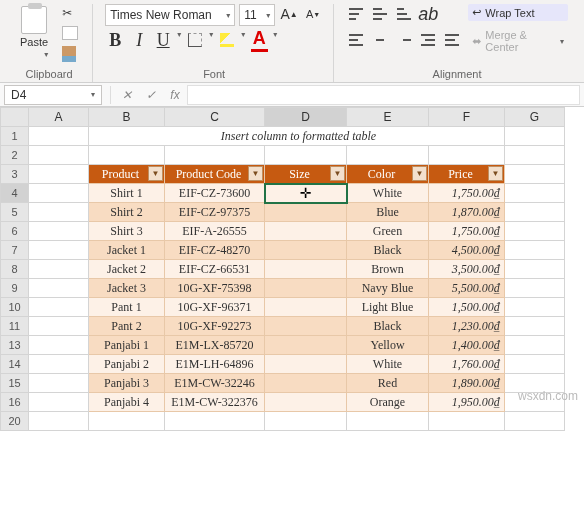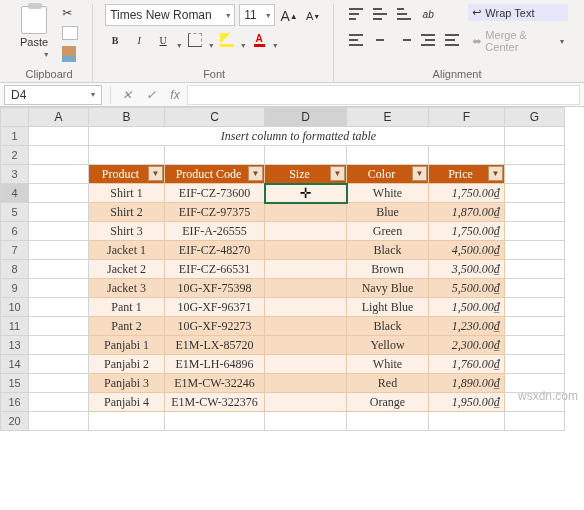--- a/index.html
+++ b/index.html
@@ -5,32 +5,32 @@
 * { box-sizing: border-box; font-family: "Segoe UI", Arial, sans-serif; }
 body { margin: 0; background: #fff; font-size: 12px; color: #333; user-select: none; }
 
 
 .ribbon { background: #f3f2f1; border-bottom: 1px solid #d0d0d0; display: flex; padding: 4px 6px 0; gap: 2px; }
 .rgroup { border-right: 1px solid #d6d6d6; padding: 0 10px 2px; display: flex; flex-direction: column; align-items: center; }
 .rgroup:last-child { border-right: none; }
 .rgroup-body { display: flex; align-items: flex-start; gap: 6px; min-height: 62px; }
 .rgroup-label { font-size: 11px; color: #666; margin-top: 2px; }
 .col { display: flex; flex-direction: column; gap: 2px; }
-.row { display: flex; align-items: flex-end; gap: 4px; }
+.row { display: flex; align-items: flex-start; gap: 4px; }
 .btn { padding: 2px 4px; border-radius: 2px; cursor: pointer; display: flex; align-items: center; gap: 2px; }
 .paste-big { display: flex; flex-direction: column; align-items: center; font-size: 11px; }
 .clip-icon { width: 26px; height: 28px; background: #fff; border: 1px solid #bbb; border-radius: 2px; position: relative; }
 .clip-icon:before { content:""; position:absolute; top:-4px; left:6px; width:14px; height:6px; background:#ccc; border-radius:2px; }
 .mini { width: 16px; height: 14px; border: 1px solid #bbb; background:#fff; }
 .brush { width: 14px; height: 16px; background: linear-gradient(#c96, #c96 60%, #7ac 60%); }
 .combo { border: 1px solid #c8c6c4; background: #fff; height: 22px; display: flex; align-items: center; padding: 0 4px; font-size: 12px; }
 .font-name { width: 130px; }
 .font-size { width: 36px; justify-content: center; }
 .caret { font-size: 8px; color: #666; margin-left: auto; }
-.sq { width: 20px; height: 20px; display:flex; align-items:center; justify-content:center; font-size:10px; cursor:pointer; }
+.sq { width: 20px; height: 20px; display:flex; align-items:center; justify-content:center; font-size:18px; cursor:pointer; }
 .bold { font-weight: bold; font-family: "Times New Roman"; }
 .ital { font-style: italic; font-family: "Times New Roman"; }
 .under { text-decoration: underline; font-family: "Times New Roman"; }
 .bord { width:14px; height:14px; border:1px solid #555; border-top:1px dashed #999; border-right:1px dashed #999; }
 .fill { width:14px; height:14px; background: linear-gradient(135deg,#ffeb3b 40%, transparent 40%); border-bottom:3px solid #ffeb3b;}
 .fc   { font-weight:bold; color:#d00; border-bottom:3px solid #d00; padding:0 2px;}
 .align-ic { width:14px; height:12px; display:flex; flex-direction:column; justify-content:space-between;}
 .align-ic span{height:2px;background:#555;}
 .indent-ic{width:14px;height:12px;display:flex;flex-direction:column;justify-content:space-between;}
 .indent-ic span{height:2px;background:#555;}
@@ -357,21 +357,21 @@
           <td class="tcell price">1,230.00₫</td>
           <td style="background: rgb(255, 255, 255);"></td>
         </tr>
         <tr class="band1">
           <td class="rowhdr">13</td>
           <td style="background: rgb(255, 255, 255);"></td>
           <td class="tcell">Panjabi 1</td>
           <td class="tcell">E1M-LX-85720</td>
           <td class="tcell"></td>
           <td class="tcell">Yellow</td>
-          <td class="tcell price">2,300.00₫</td>
+          <td class="tcell price">1,400.00₫</td>
           <td style="background: rgb(255, 255, 255);"></td>
         </tr>
         <tr class="band0">
           <td class="rowhdr">14</td>
           <td style="background: rgb(255, 255, 255);"></td>
           <td class="tcell">Panjabi 2</td>
           <td class="tcell">E1M-LH-64896</td>
           <td class="tcell"></td>
           <td class="tcell">White</td>
           <td class="tcell price">1,760.00₫</td>

